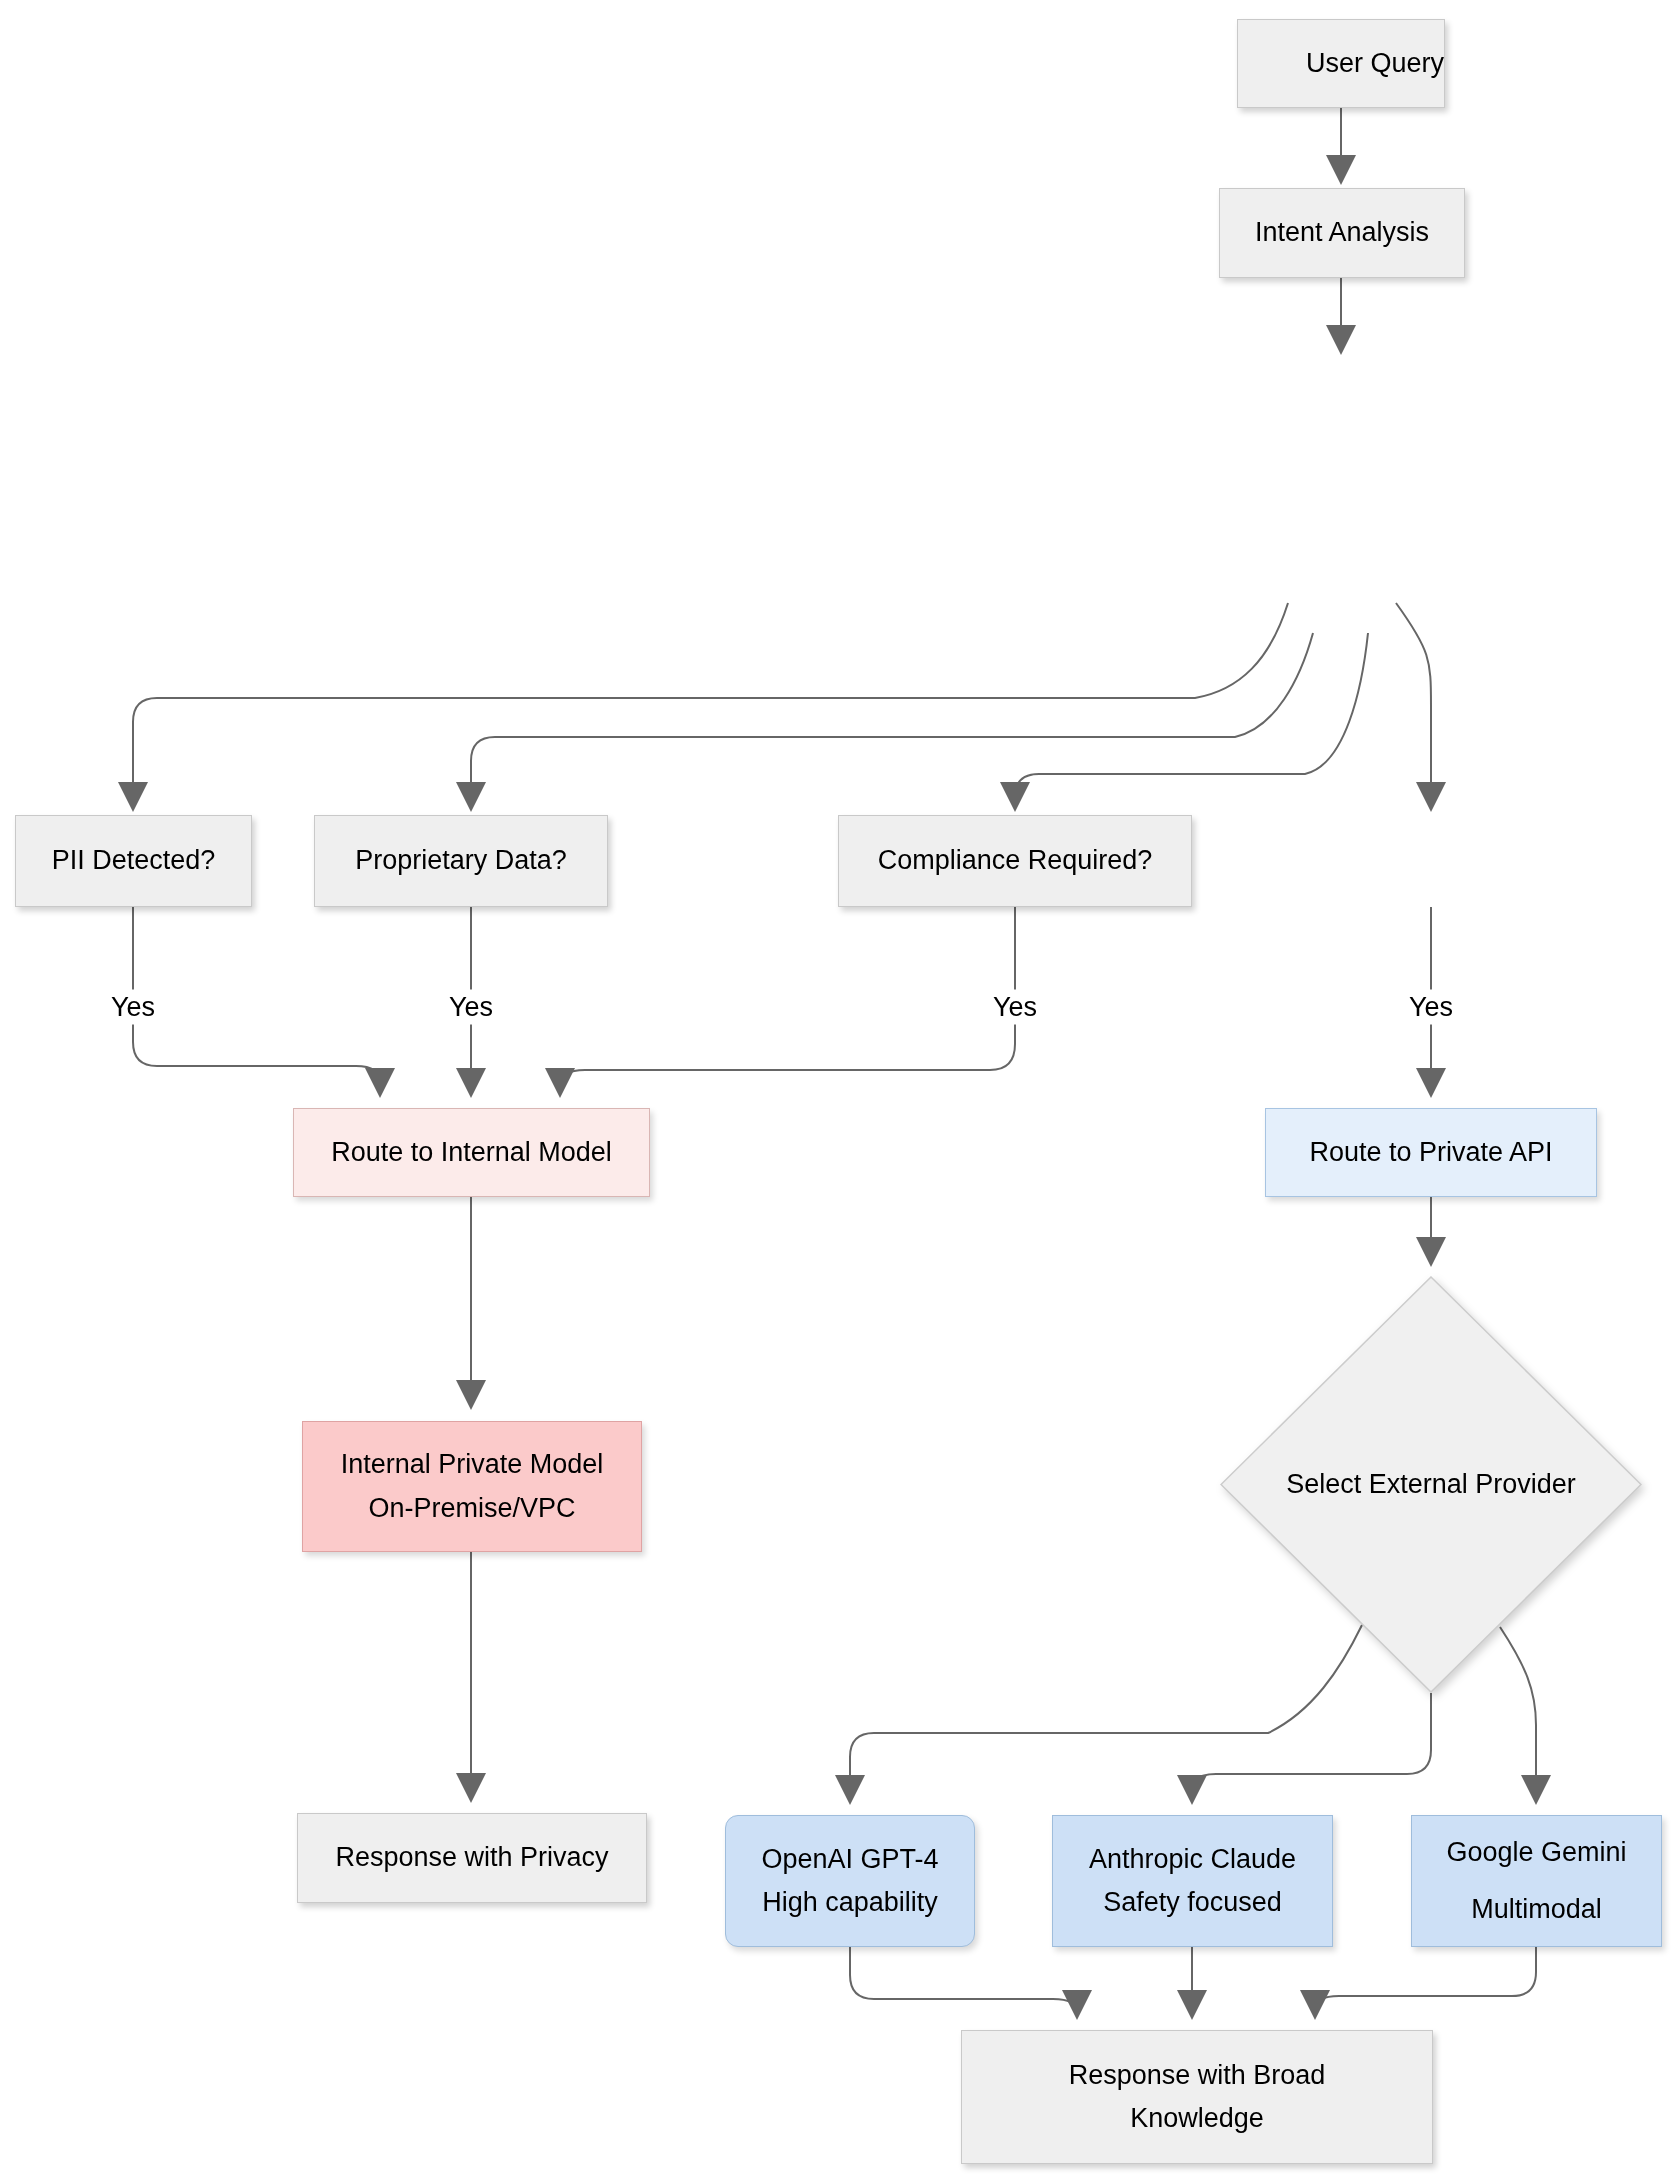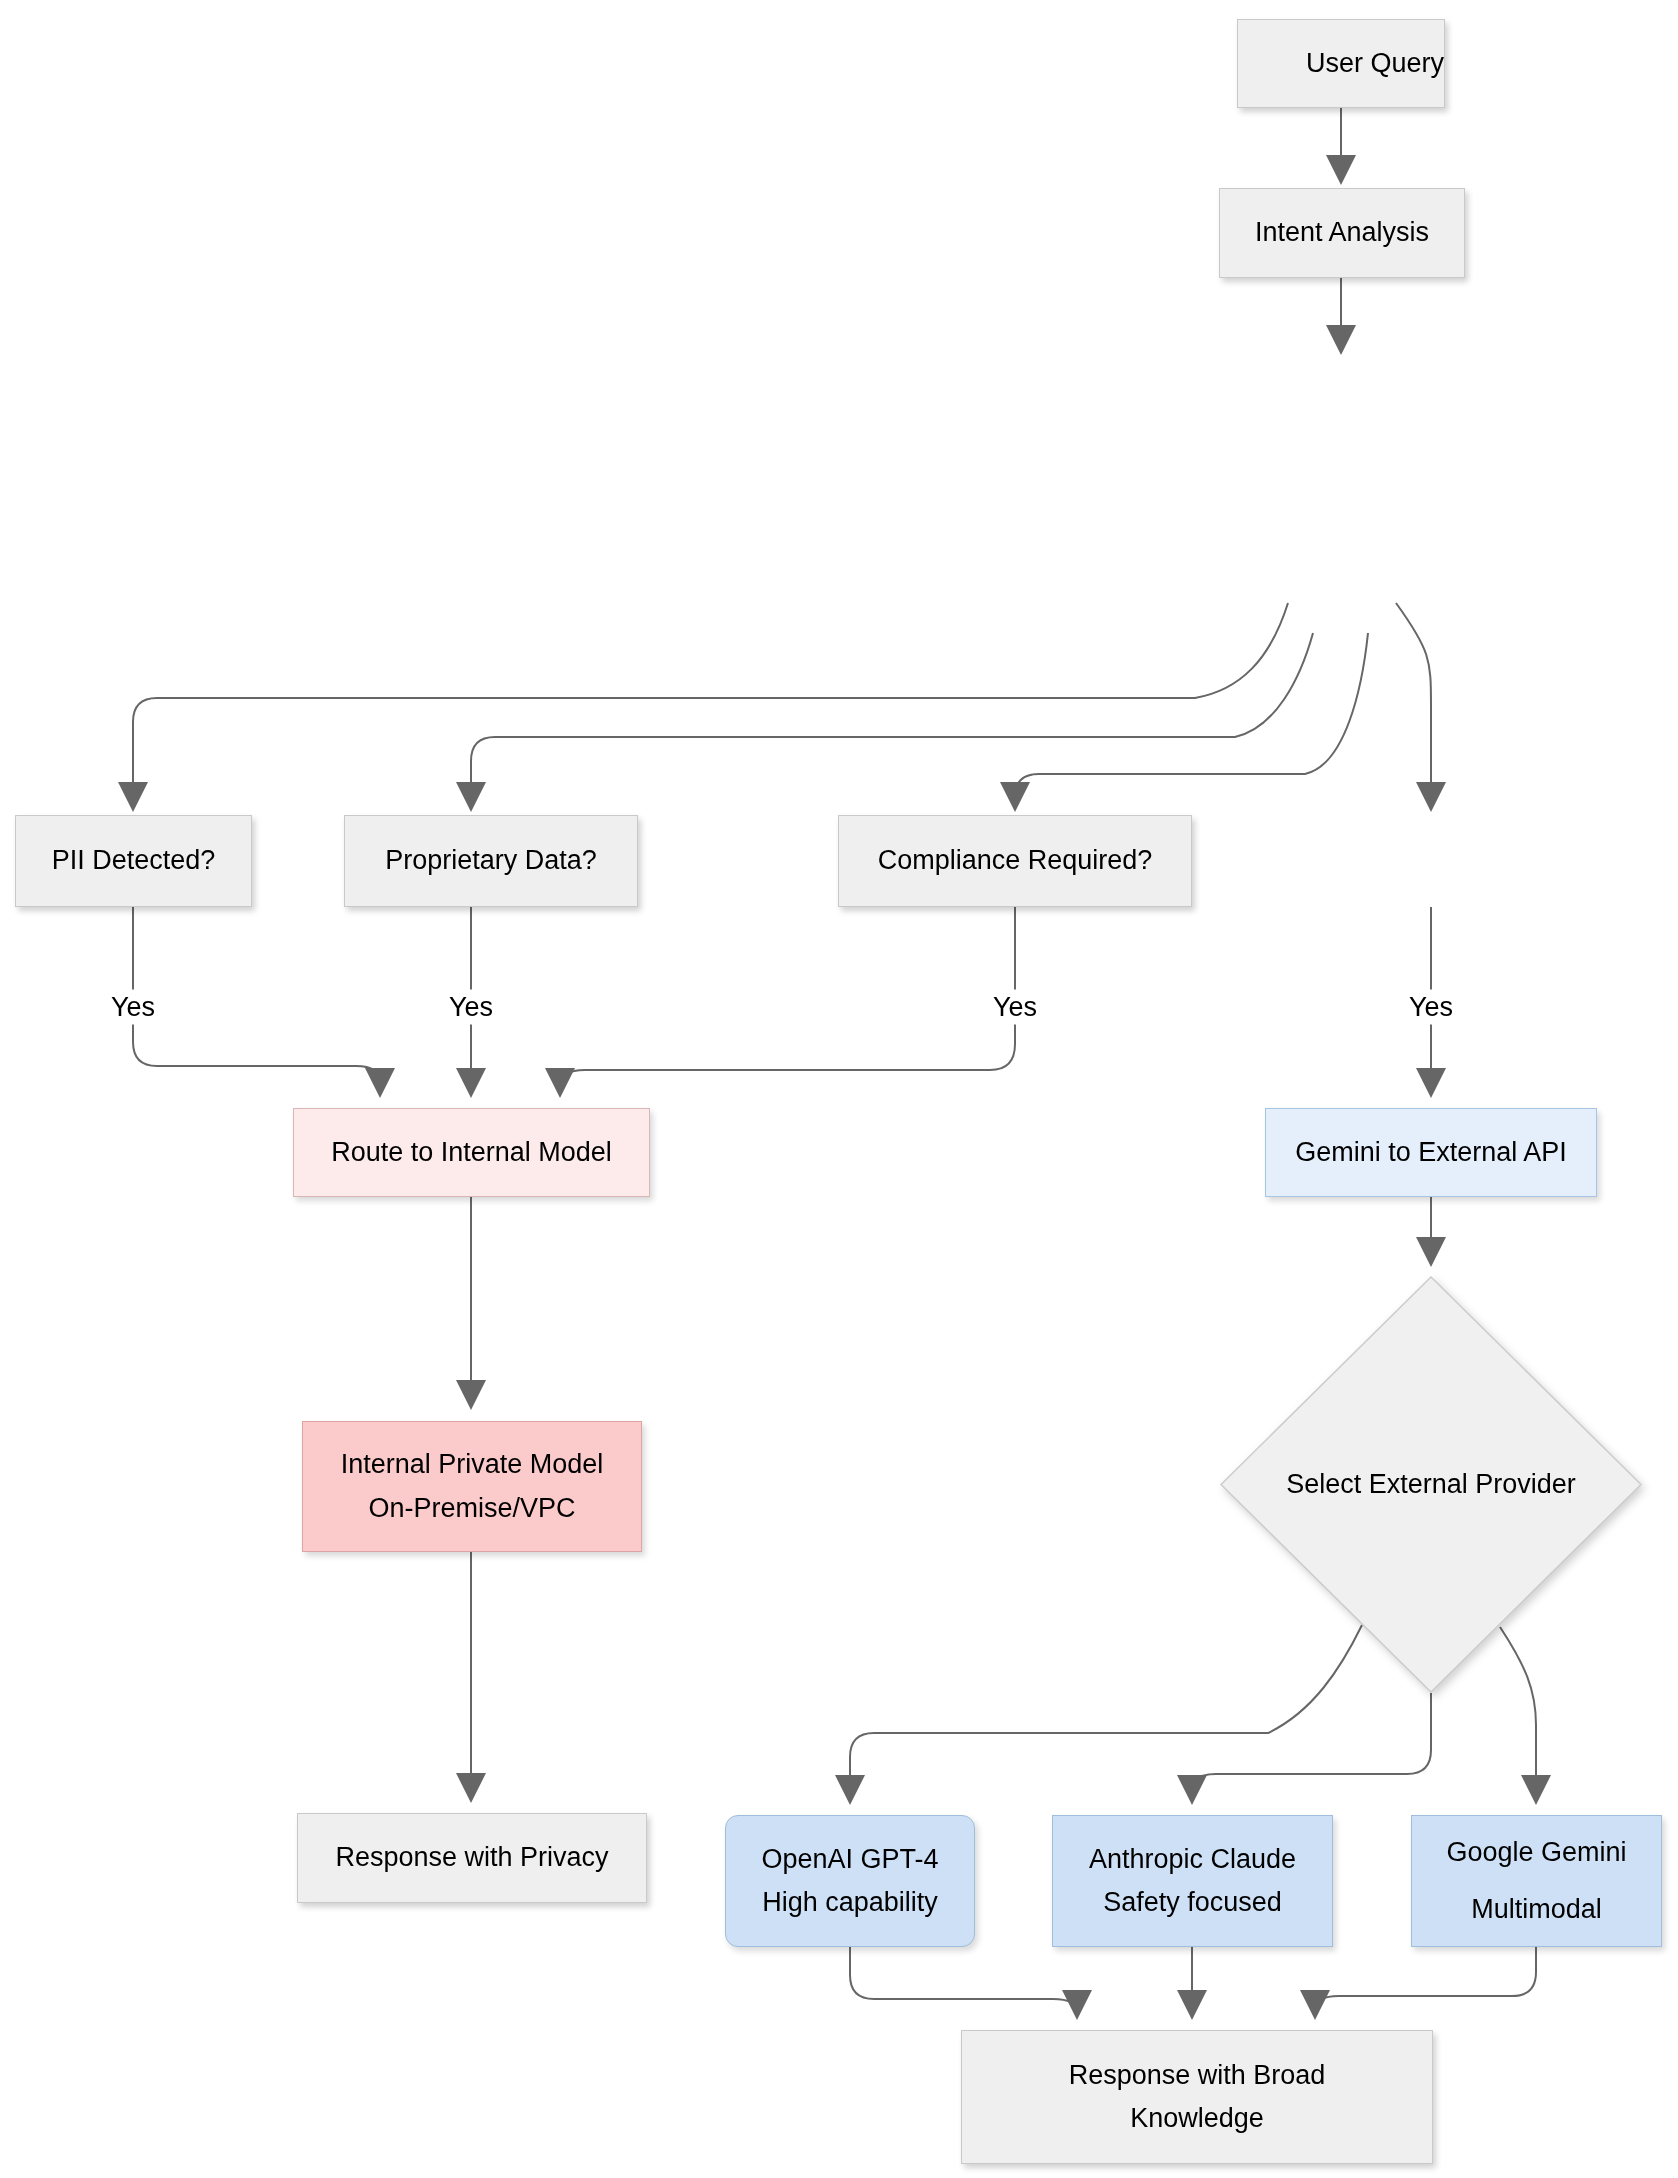--- a/index.html
+++ b/index.html
@@ -87,40 +87,40 @@
 
   <div class="node rect-gray" style="left:1219px;top:188px;width:246px;height:90px;">
     <span>Intent Analysis</span>
   </div>
 
 
   <div class="node rect-gray" style="left:15px;top:815px;width:237px;height:92px;">
     <span>PII Detected?</span>
   </div>
 
-  <div class="node rect-gray" style="left:344px;top:815px;width:294px;height:92px;">
+  <div class="node rect-gray" style="left:314px;top:815px;width:294px;height:92px;">
     <span>Proprietary Data?</span>
   </div>
 
   <div class="node rect-gray" style="left:838px;top:815px;width:354px;height:92px;">
     <span>Compliance Required?</span>
   </div>
 
 
   <div class="edge-label" style="left:133px;top:1007px;">Yes</div>
   <div class="edge-label" style="left:471px;top:1007px;">Yes</div>
   <div class="edge-label" style="left:1015px;top:1007px;">Yes</div>
   <div class="edge-label" style="left:1431px;top:1007px;">Yes</div>
 
   <div class="node rect-pink-light" style="left:293px;top:1108px;width:357px;height:89px;">
     <span>Route to Internal Model</span>
   </div>
 
   <div class="node rect-blue-light" style="left:1265px;top:1108px;width:332px;height:89px;">
-    <span>Gemini to External API</span>
+    <span>Route to Private API</span>
   </div>
 
   <div class="node rect-pink" style="left:302px;top:1421px;width:340px;height:131px;">
     <span>Internal Private Model</span>
     <span>On-Premise/VPC</span>
   </div>
 
   <div class="diamond" style="left:1220px;top:1276px;width:422px;height:417px;">
     <svg width="422" height="417" viewBox="0 0 422 417">
       <polygon points="211,1 421,208.5 211,416 1,208.5" fill="#f0f0f0" stroke="#cccccc" stroke-width="1.5"></polygon>

